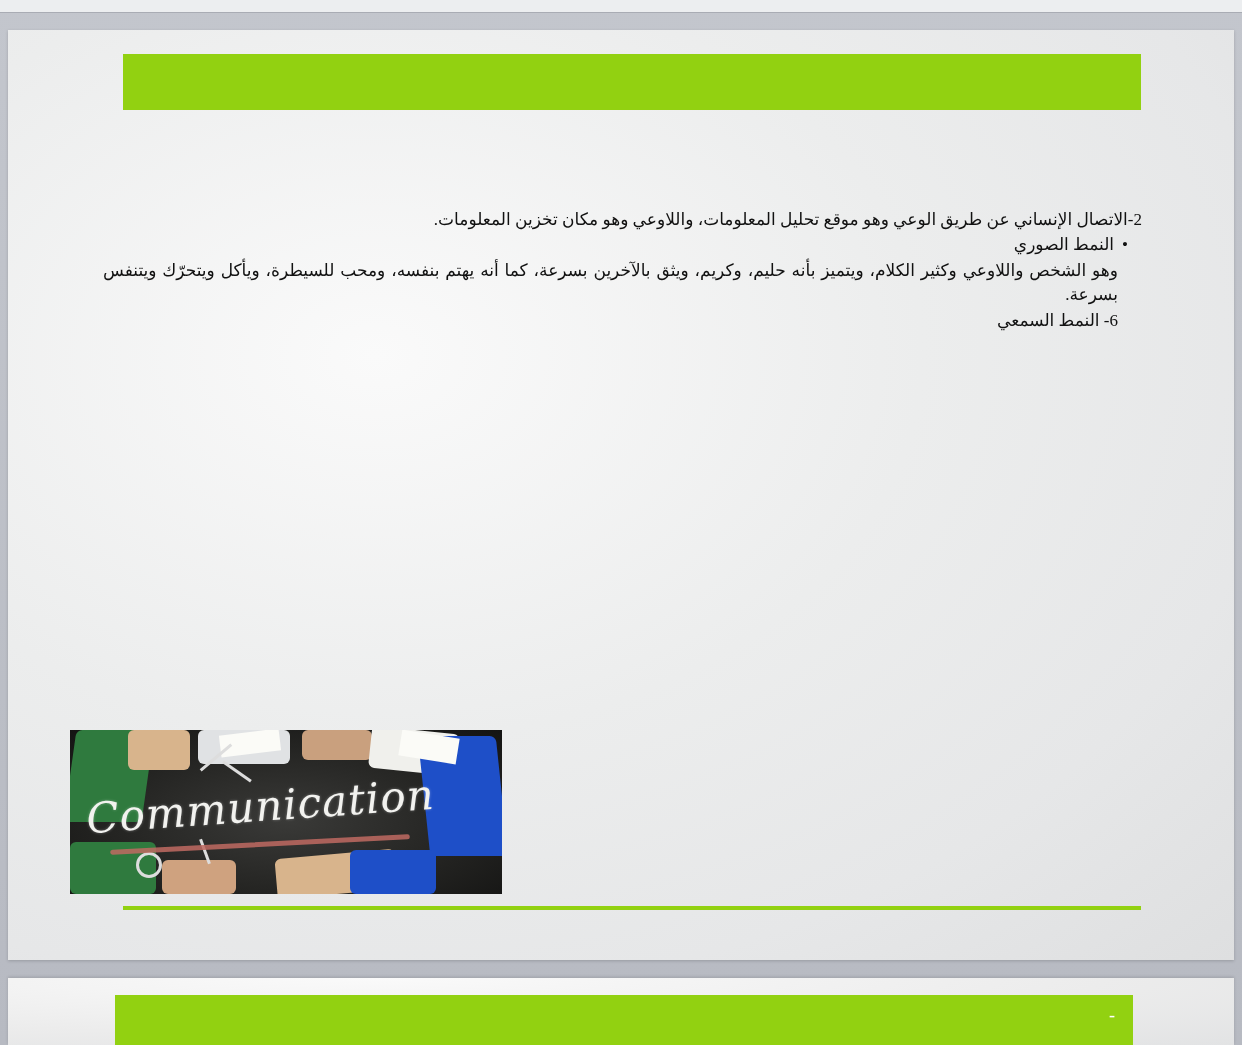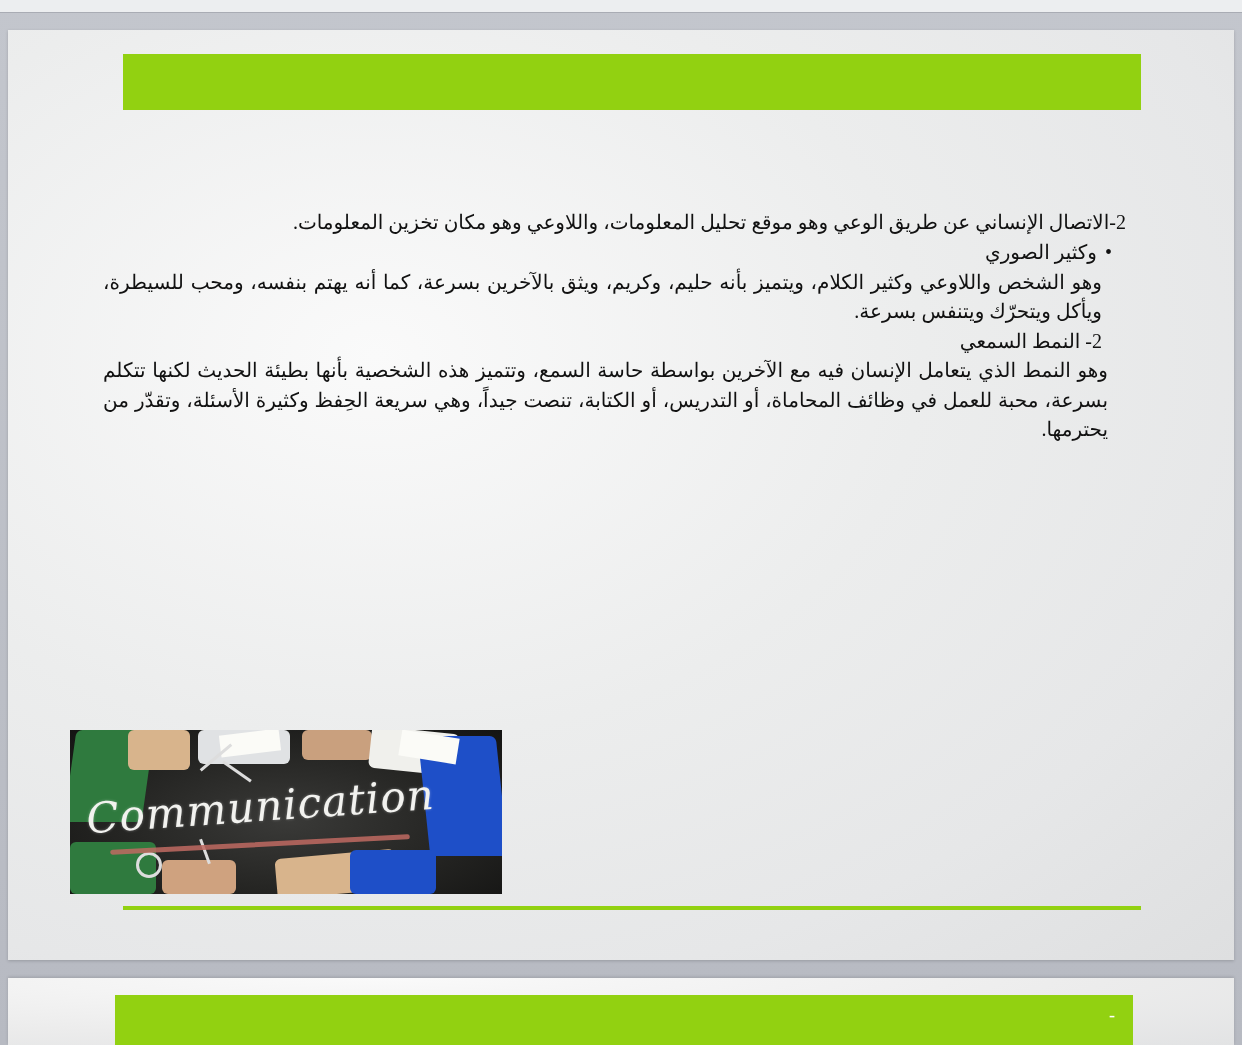--- a/index.html
+++ b/index.html
@@ -60,27 +60,27 @@
     font-size: 26px;
     line-height: 56px;
     padding: 0 18px;
     white-space: nowrap;
     overflow: hidden;
   }
 
   
   .body-block {
     position: absolute;
-    right: 108px;
+    right: 92px;
     left: 95px;
     top: 178px;
     text-align: right;
     direction: rtl;
     color: #111111;
-    font-size: 20px;
+    font-size: 17px;
     line-height: 1.46;
   }
   .body-block p {
     margin: 0 0 0.03em 0;
   }
   .p-indent1 { padding-right: 0px; }
   .p-indent2 { padding-right: 18px; }
   .p-indent3 { padding-right: 24px; }
   .p-justify { text-align: justify; text-align-last: right; }
   .bullet-line {
@@ -197,25 +197,24 @@
 
   <div class="slide">
 
     <div class="title-bar">
       <div class="title-text"></div>
     </div>
 
     <div class="body-block">
       <p class="p-indent1 p-justify">2-الاتصال الإنساني عن طريق الوعي وهو موقع تحليل المعلومات، واللاوعي وهو مكان تخزين المعلومات.</p>
       <p class="bullet-line">
-        <span class="bullet-dot">•</span><span>وكثير الصوري</span>
+        <span class="bullet-dot">•</span><span>النمط الصوري</span>
       </p>
       <p class="p-indent3 p-justify">وهو الشخص واللاوعي وكثير الكلام، ويتميز بأنه حليم، وكريم، ويثق بالآخرين بسرعة، كما أنه يهتم بنفسه، ومحب للسيطرة، ويأكل ويتحرّك ويتنفس بسرعة.</p>
-      <p class="p-indent3">2- النمط السمعي</p>
-      <p class="p-indent2 p-justify">وهو النمط الذي يتعامل الإنسان فيه مع الآخرين بواسطة حاسة السمع، وتتميز هذه الشخصية بأنها بطيئة الحديث لكنها تتكلم بسرعة، محبة للعمل في وظائف المحاماة، أو التدريس، أو الكتابة، تنصت جيداً، وهي سريعة الحِفظ وكثيرة الأسئلة، وتقدّر من يحترمها.</p>
+      <p class="p-indent3">6- النمط السمعي</p>
     </div>
 
     <div class="photo">
       <div class="chalk"></div>
       <div class="arm arm-1"></div>
       <div class="arm arm-2"></div>
       <div class="arm arm-3"></div>
       <div class="arm arm-4"></div>
       <div class="arm arm-5"></div>
       <div class="arm arm-6"></div>

